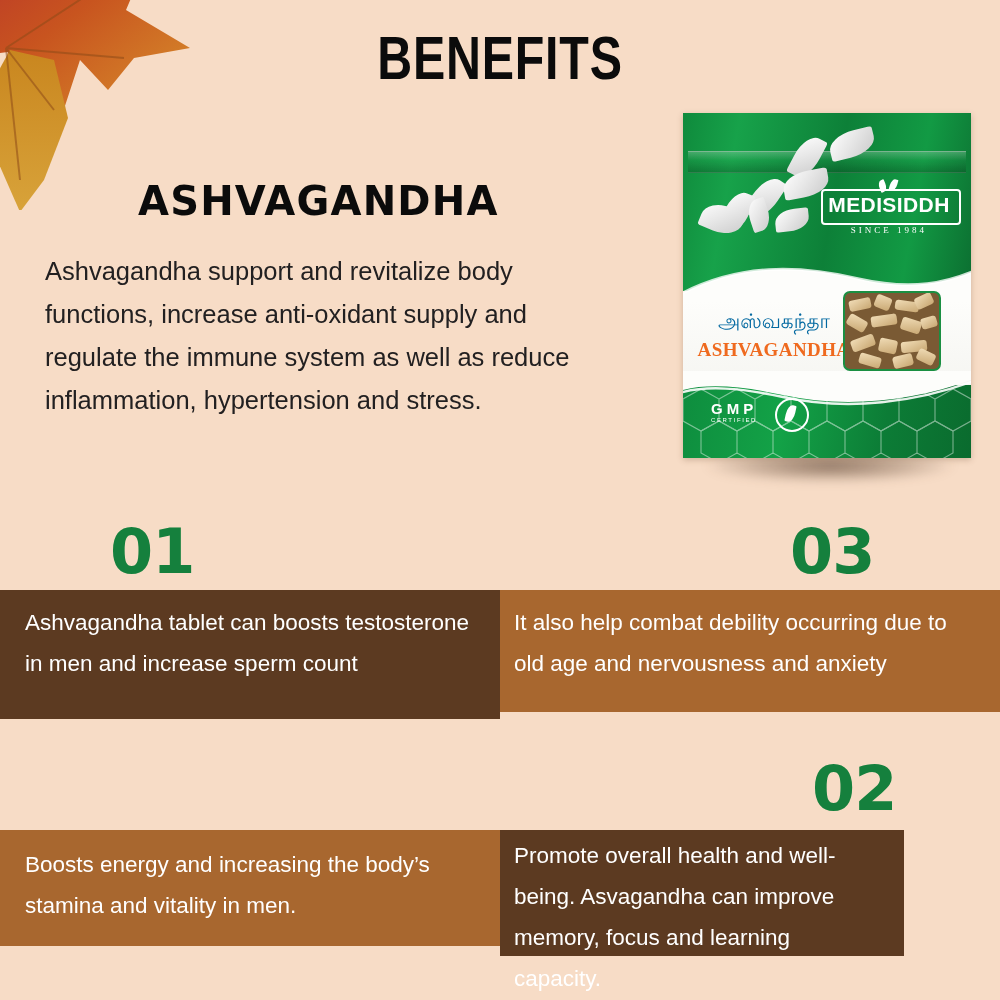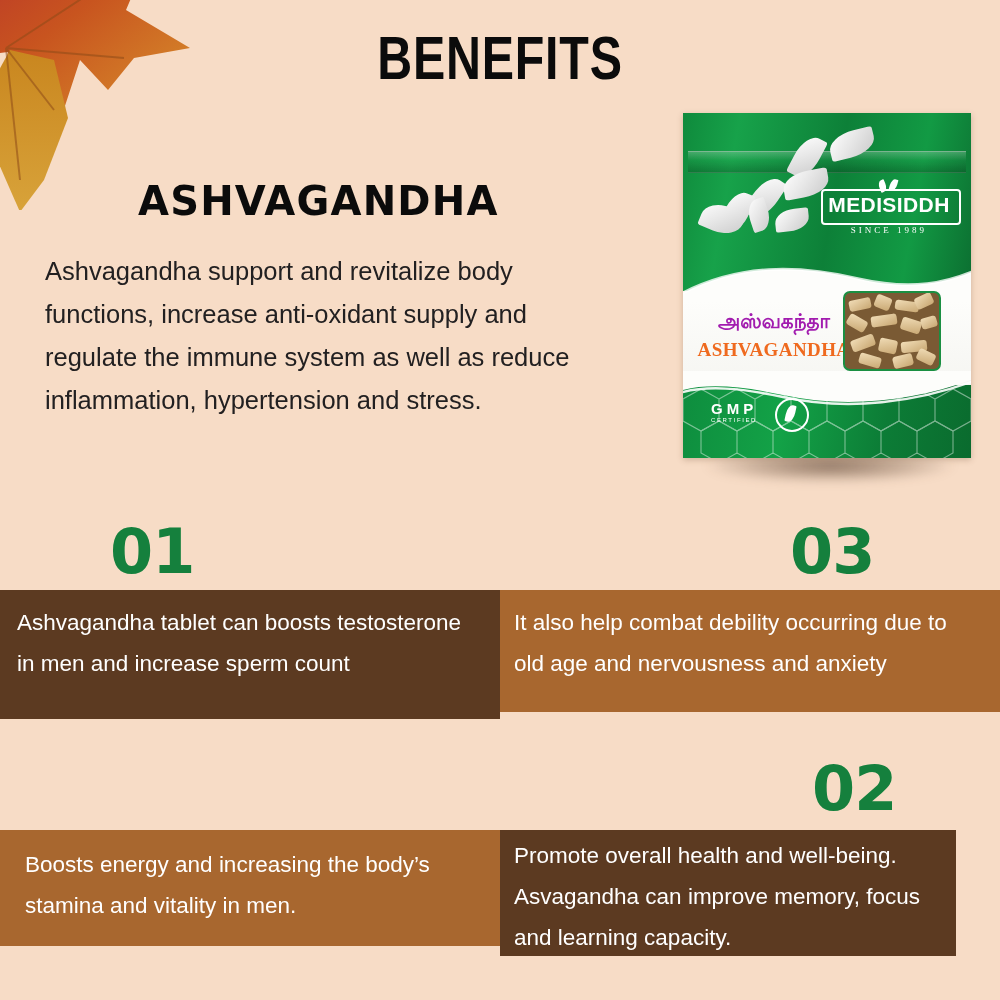--- a/index.html
+++ b/index.html
@@ -123,23 +123,23 @@
     position: absolute;
     left: 0; top: 170px;
     width: 288px; height: 130px;
     background: linear-gradient(180deg,#fdfdfb 0%,#f4f4f0 100%);
   }
   .pouch-name-tamil {
     position: absolute;
     left: 16px; top: 196px;
     width: 150px;
     text-align: center;
-    color: #a21caf;
+    color: #0369a1;
     font-family: "DejaVu Sans", sans-serif;
-    font-weight: 700;
+    font-weight: 400;
     font-size: 20px;
   }
   .pouch-name-en {
     position: absolute;
     left: 14px; top: 226px;
     width: 154px;
     text-align: center;
     color: #ef6a1f;
     font-family: "Liberation Serif", serif;
     font-weight: 700;
@@ -253,24 +253,24 @@
     letter-spacing: -1px;
   }
   .bar {
     position: absolute;
     color: #ffffff;
     font-family: "Liberation Sans", sans-serif;
     font-size: 22.5px;
     line-height: 41px;
     box-sizing: border-box;
   }
-  .bar-01 { left: 0;   top: 590px; width: 500px; height: 129px; padding: 12px 18px 0 17px; }
+  .bar-01 { left: 0;   top: 590px; width: 500px; height: 129px; padding: 12px 18px 0 25px; }
   .bar-03 { left: 500px; top: 590px; width: 500px; height: 122px; padding: 12px 18px 0 14px; }
   .bar-02 { left: 0;   top: 830px; width: 500px; height: 116px; padding: 14px 18px 8px 25px; }
-  .bar-04 { left: 500px; top: 830px; width: 456px; height: 126px; padding: 5px 28px 0 14px; }
+  .bar-04 { left: 500px; top: 830px; width: 404px; height: 126px; padding: 5px 28px 0 14px; }
 </style>
 </head>
 <body>
 
 <div class="poster">
 
   <svg class="leaf-corner" viewBox="0 0 250 270">
     <defs>
       <linearGradient id="lf1" x1="0" y1="0" x2="1" y2="1">
         <stop offset="0%" stop-color="#b8322b"></stop>
@@ -305,21 +305,21 @@
       <div class="leafmark" style="left:100px;top:58px;width:46px;height:26px;transform:rotate(-10deg);"></div>
       <div class="leafmark" style="left:42px;top:78px;width:24px;height:42px;transform:rotate(22deg);"></div>
       <div class="leafmark" style="left:18px;top:92px;width:42px;height:28px;transform:rotate(22deg);"></div>
       <div class="leafmark" style="left:66px;top:86px;width:20px;height:32px;transform:rotate(-18deg);"></div>
       <div class="leafmark" style="left:92px;top:96px;width:34px;height:22px;transform:rotate(-6deg);"></div>
 
       <div class="logo-plate"></div>
       <div class="logo-sprout" style="left:196px;top:67px;transform:rotate(-22deg);"></div>
       <div class="logo-sprout" style="left:207px;top:66px;transform:rotate(16deg);"></div>
       <div class="logo-text">MEDISIDDH</div>
-      <div class="logo-since">SINCE 1989</div>
+      <div class="logo-since">SINCE 1984</div>
 
       <svg class="pouch-wave" viewBox="0 0 300 60" preserveAspectRatio="none">
         <path d="M0 42 C 60 10, 120 12, 180 26 C 234 38, 268 30, 300 16 L300 60 L0 60 Z" fill="#fdfdfb"></path>
         <path d="M0 42 C 60 10, 120 12, 180 26 C 234 38, 268 30, 300 16" stroke="#ffffff" stroke-width="3" fill="none" opacity=".8"></path>
       </svg>
 
       <div class="pouch-mid" style="top:188px;height:100px;"></div>
 
       <div class="pouch-name-tamil">அஸ்வகந்தா</div>
       <div class="pouch-name-en">ASHVAGANDHA</div>

